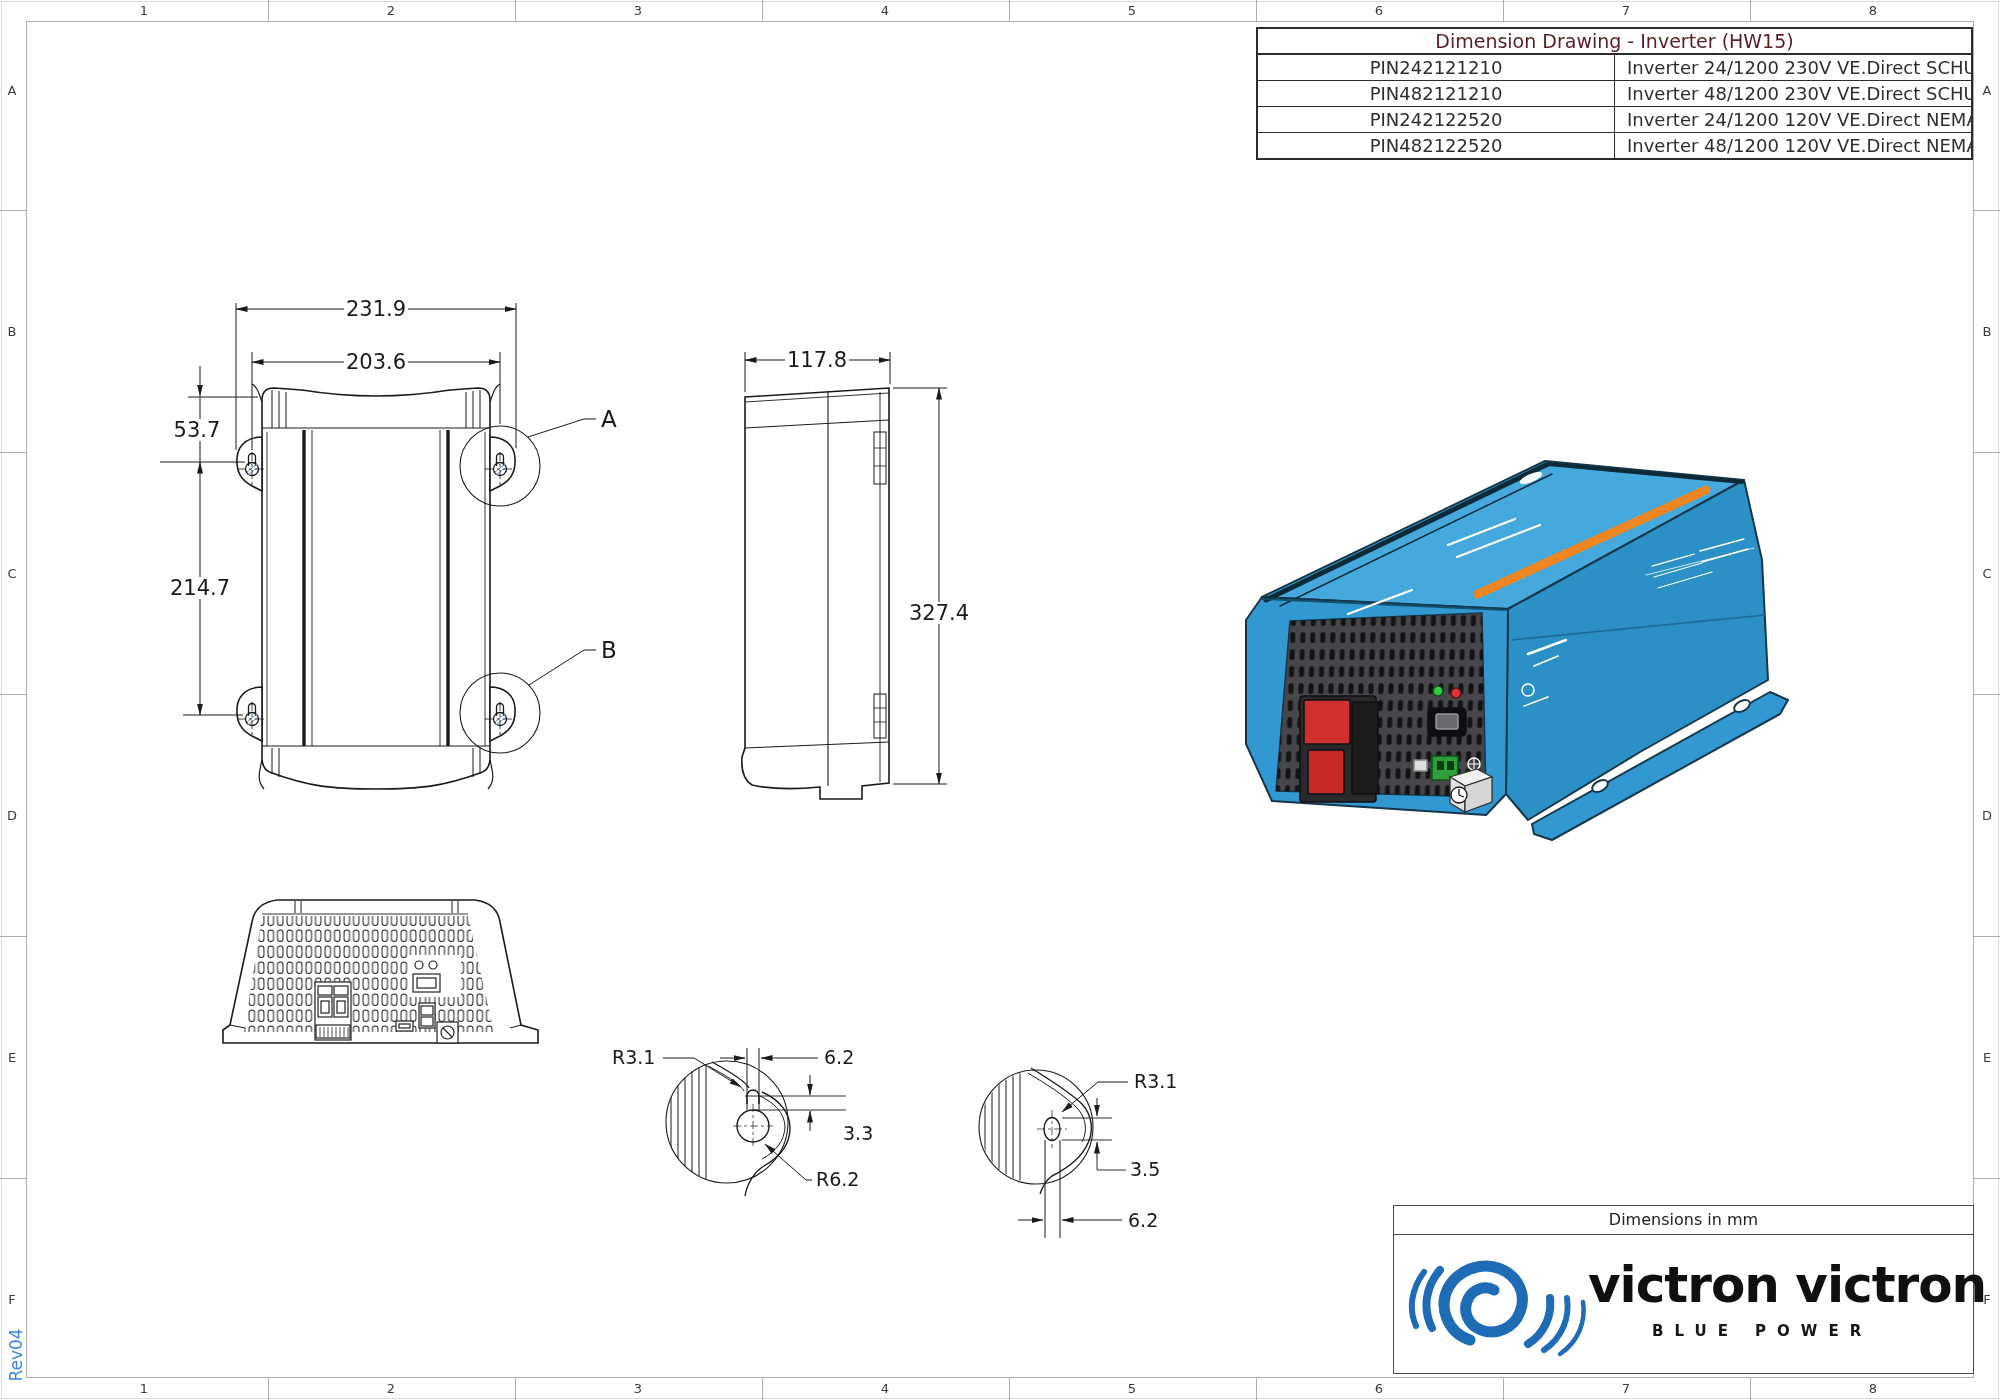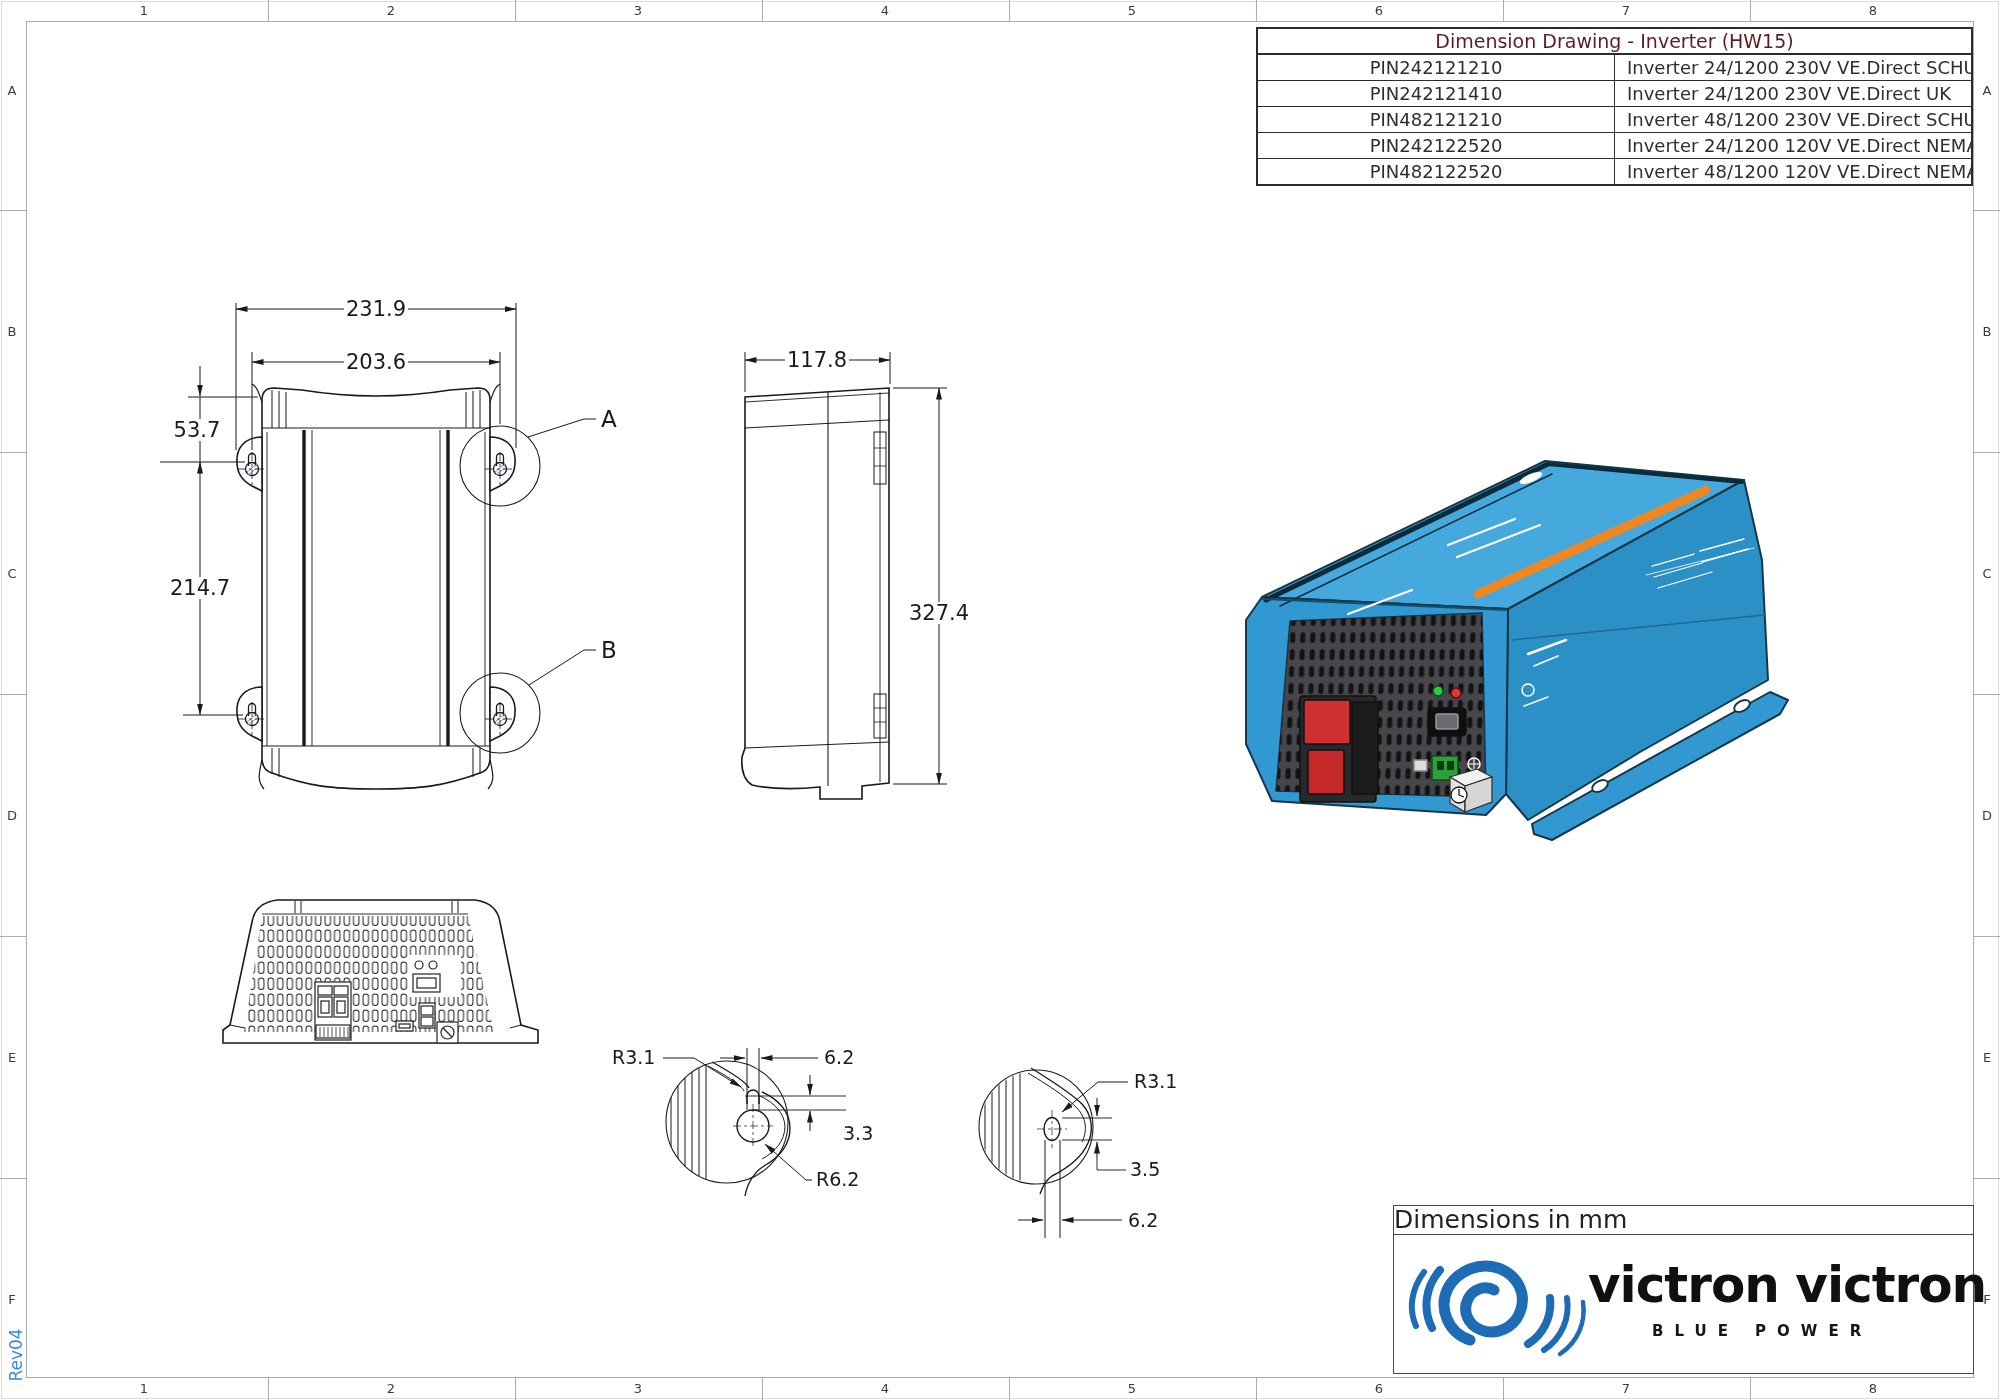--- a/index.html
+++ b/index.html
@@ -16,21 +16,21 @@
   
   .tblock{position:absolute;left:1256px;top:27px;width:717px;}
   .tblock table{border-collapse:collapse;width:100%;table-layout:fixed;}
   .tblock td,.tblock th{border:1.6px solid #2b2b2b;font-weight:normal;
        font-size:18px;color:#2e2e2e;height:25px;padding:0 12px;white-space:nowrap;overflow:hidden;}
   .tblock .ttl{font-size:19px;color:#5a1e22;text-align:center;height:24px;border-width:2px;}
   .tblock .pin{width:158px;text-align:center;}
   .tblock table{border:2px solid #2b2b2b;}
   
   .fbox{position:absolute;left:1393px;top:1205px;width:579px;height:167px;border:1.6px solid #4a4a4a;}
-  .fbox .note{height:28px;line-height:28px;text-align:left;font-size:25px;color:#222;
+  .fbox .note{height:28px;line-height:28px;text-align:center;font-size:16px;color:#222;
        border-bottom:1.6px solid #4a4a4a;}
   .brand{position:absolute;left:1588px;top:1256px;font-size:50px;font-weight:bold;
        letter-spacing:-1px;color:#101010;}
   .tagline{position:absolute;left:1652px;top:1322px;font-size:15px;font-weight:bold;
        letter-spacing:11px;color:#161616;}
   svg{position:absolute;overflow:visible;}
   svg text{font-family:"DejaVu Sans","Liberation Sans",sans-serif;fill:#1a1a1a;}
 </style>
 </head>
 <body>
@@ -99,24 +99,20 @@
   <table>
     <tbody>
         <tr>
           <td class="ttl" colspan="2">Dimension Drawing - Inverter (HW15)</td>
         </tr>
     <tr>
           <td class="pin">PIN242121210</td>
           <td>Inverter 24/1200 230V VE.Direct SCHUKO</td>
         </tr>
     <tr>
-          <td class="pin">PIN242121410</td>
-          <td>Inverter 24/1200 230V VE.Direct UK</td>
-        </tr>
-    <tr>
           <td class="pin">PIN482121210</td>
           <td>Inverter 48/1200 230V VE.Direct SCHUKO</td>
         </tr>
     <tr>
           <td class="pin">PIN242122520</td>
           <td>Inverter 24/1200 120V VE.Direct NEMA 5-15R</td>
         </tr>
     <tr>
           <td class="pin">PIN482122520</td>
           <td>Inverter 48/1200 120V VE.Direct NEMA 5-15R</td>

